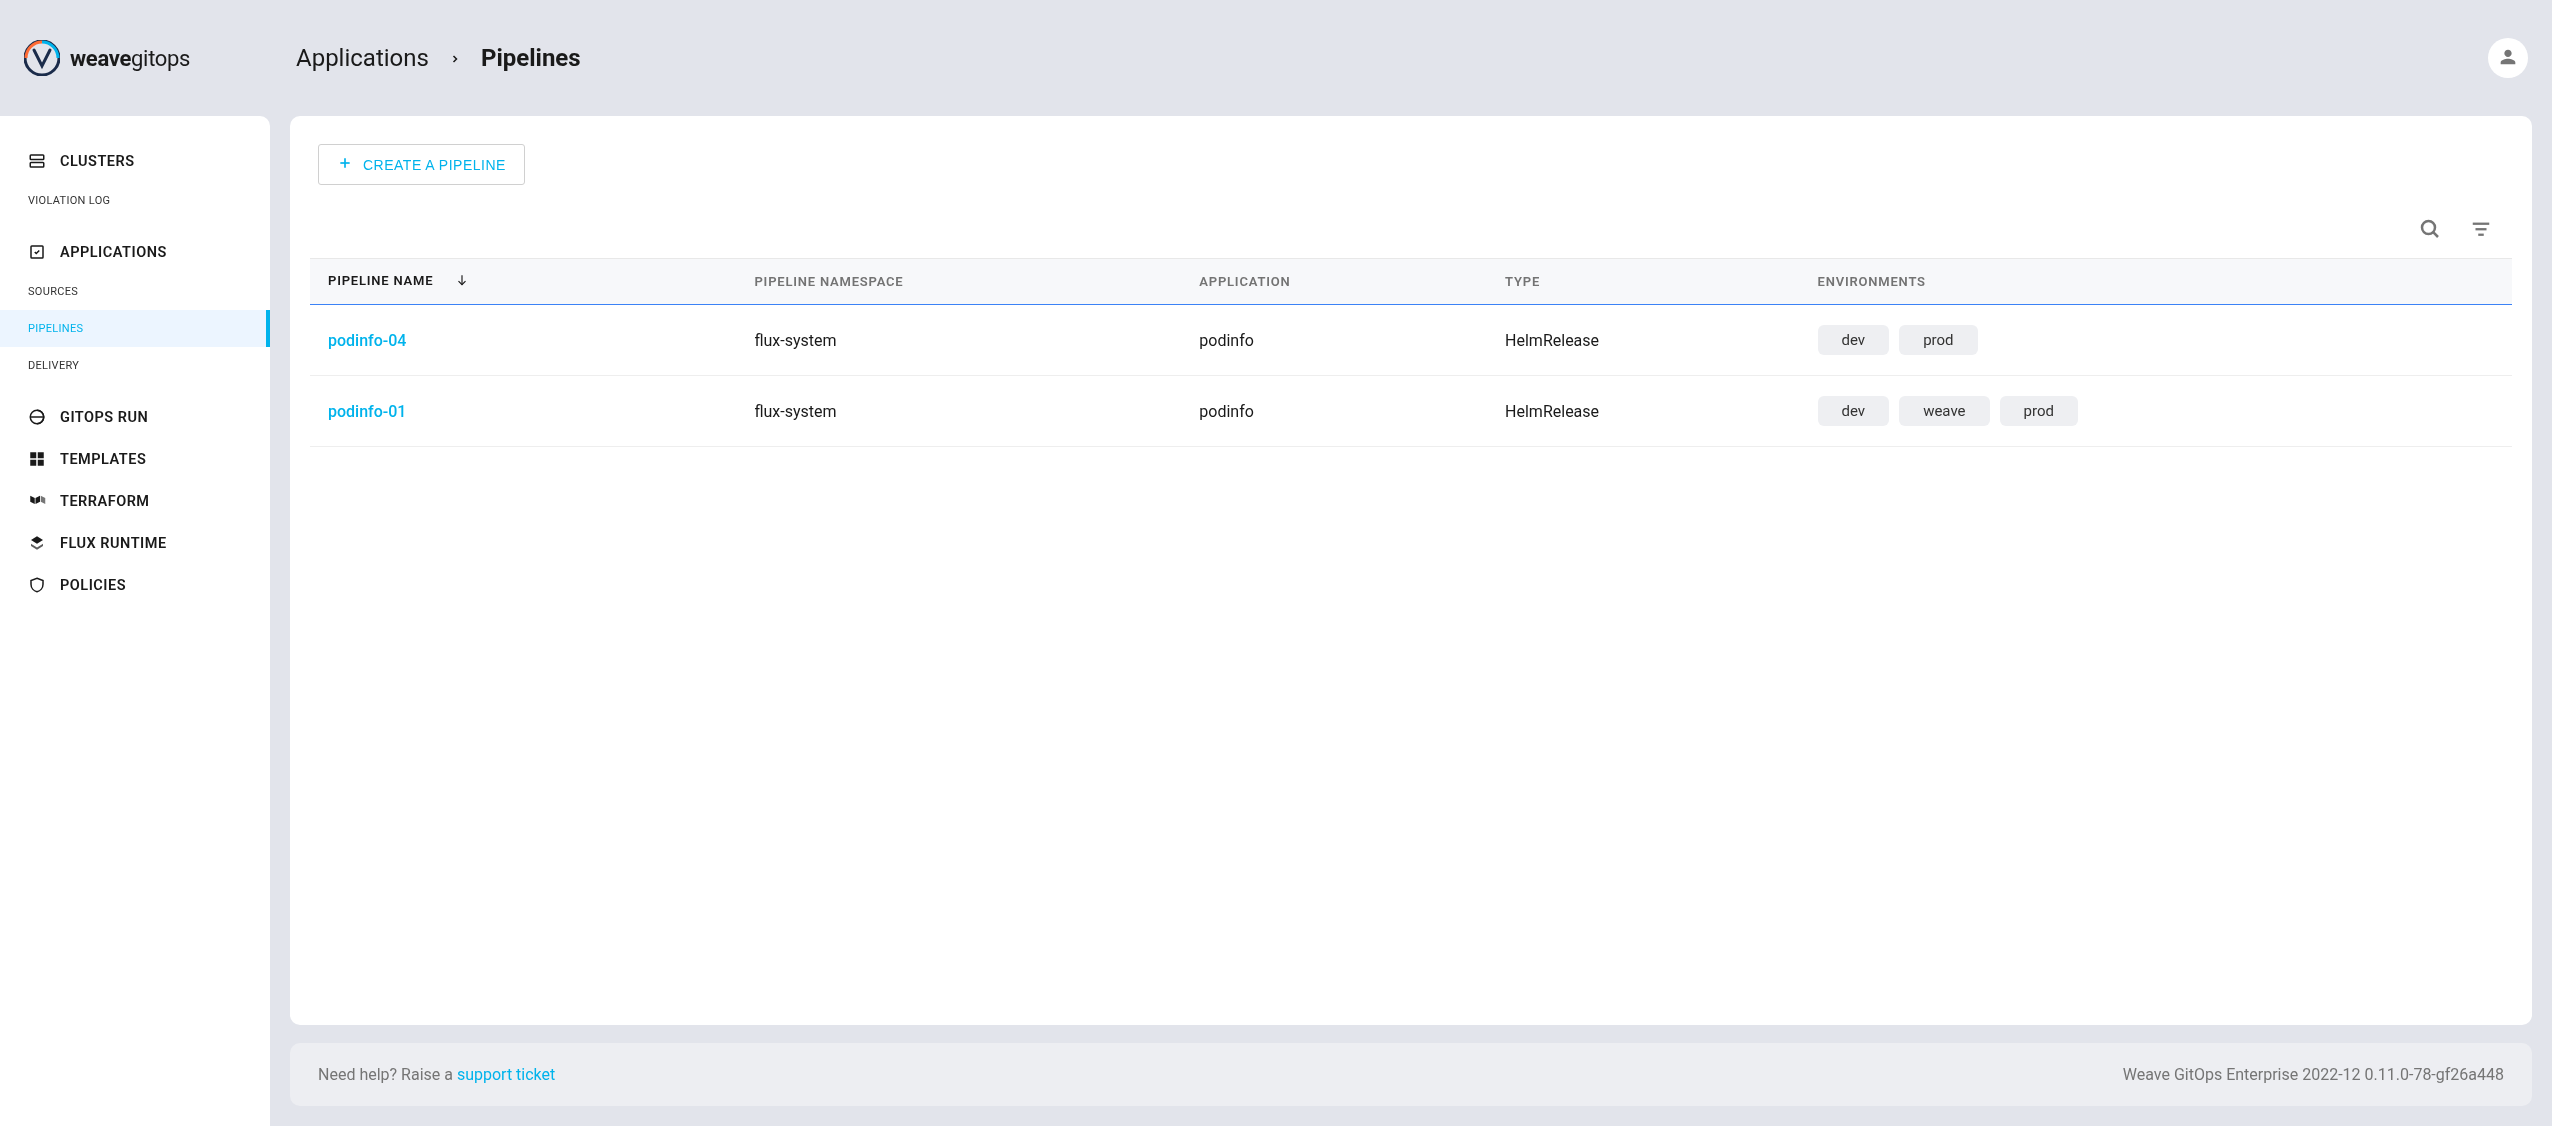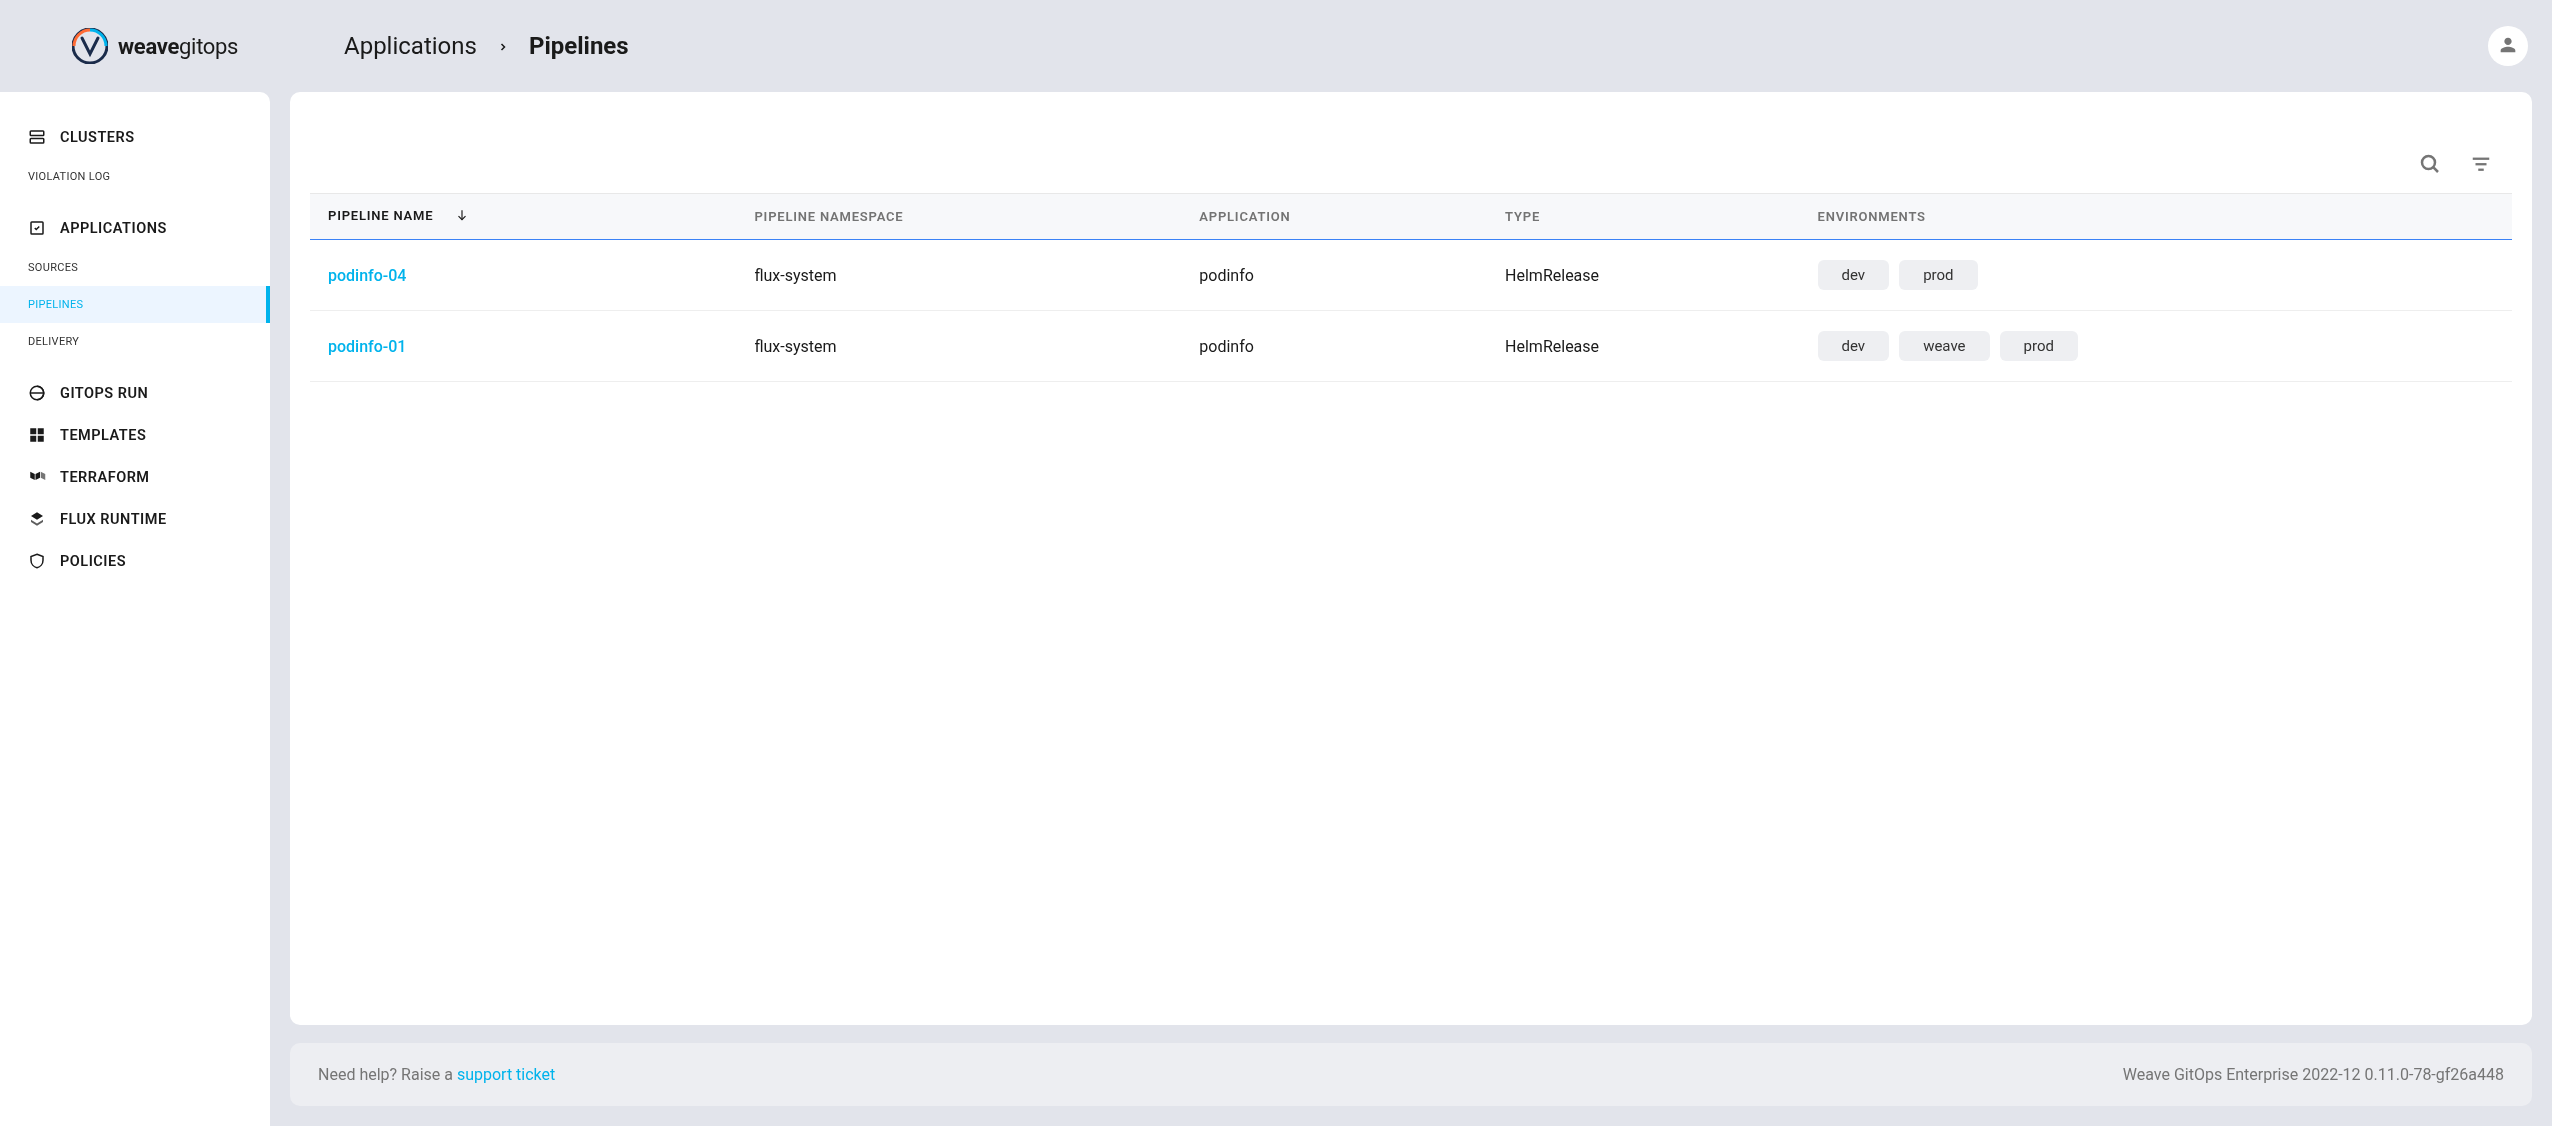--- a/index.html
+++ b/index.html
@@ -12,23 +12,22 @@
   }
   .app {
     display: flex;
     flex-direction: column;
     min-height: 100vh;
   }
   
   .topbar {
     display: flex;
     align-items: center;
-    height: 92px;
+    height: 116px;
     padding: 0 24px;
-    margin-left: 48px;
   }
   .logo-wrap {
     display: flex;
     align-items: center;
     gap: 10px;
     width: 260px;
     flex-shrink: 0;
   }
   .logo {
     width: 36px;
@@ -336,20 +335,31 @@
           <svg width="18" height="18" viewBox="0 0 24 24" fill="none" stroke="currentColor" stroke-width="2">
               <path d="M12 3 L20 6 V11 C20 16 16.5 20 12 21 C7.5 20 4 16 4 11 V6 Z"></path>
             </svg>
         </span>
         <span>POLICIES</span>
       </div>
     </nav>
 
     <div class="main">
       <div class="card">
+        <div class="card-top">
+          <button class="create-btn">
+            <span>
+              <svg width="16" height="16" viewBox="0 0 24 24" fill="none" stroke="currentColor" stroke-width="2.5">
+                  <line x1="12" y1="5" x2="12" y2="19"></line>
+                  <line x1="5" y1="12" x2="19" y2="12"></line>
+                </svg>
+            </span>
+            <span>CREATE A PIPELINE</span>
+          </button>
+        </div>
 
         <div class="table-tools">
           <button class="tool-btn">
             <span>
               <svg width="24" height="24" viewBox="0 0 24 24" fill="none" stroke="currentColor" stroke-width="2.5">
                   <circle cx="10.5" cy="10.5" r="6.5"></circle>
                   <line x1="20" y1="20" x2="15.2" y2="15.2"></line>
                 </svg>
             </span>
           </button>

